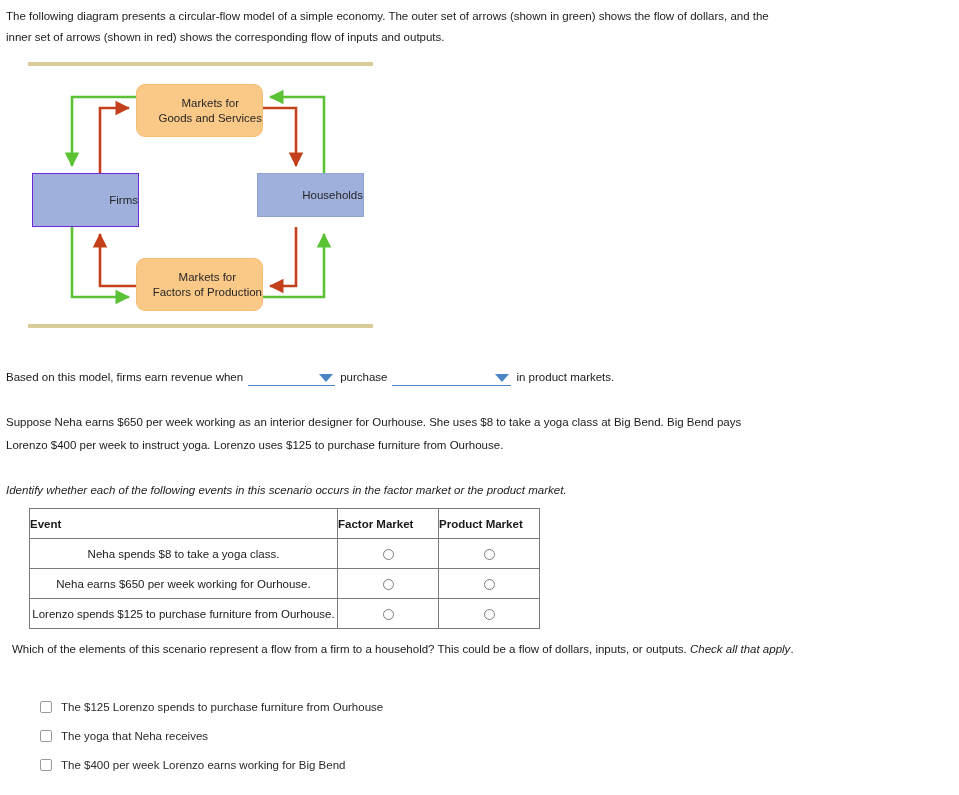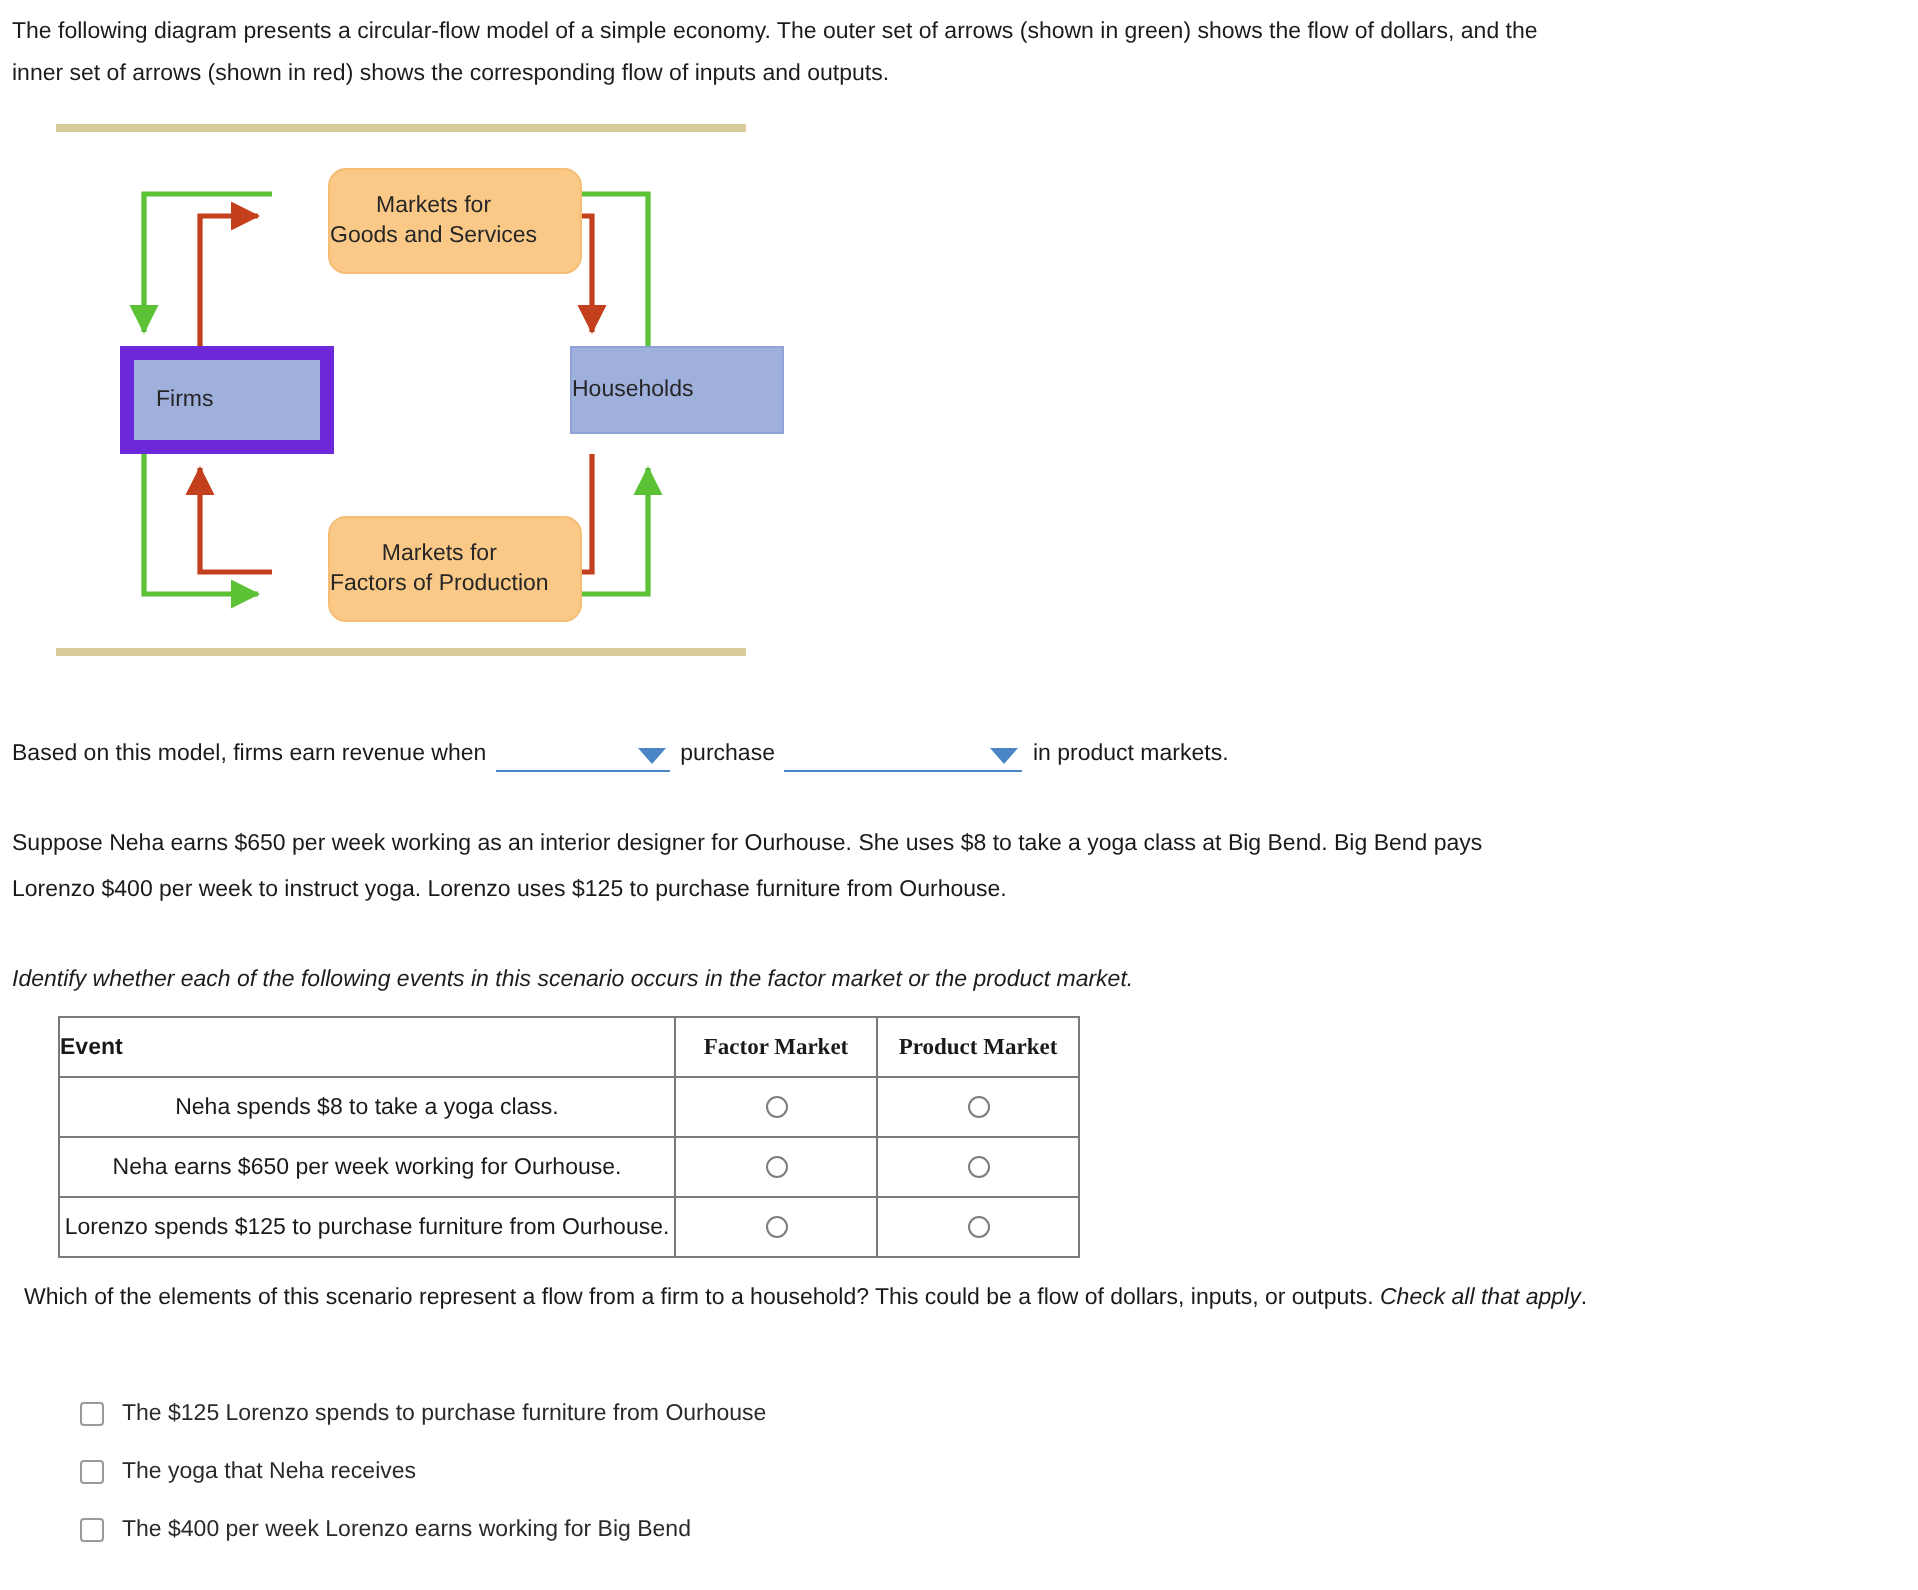--- a/index.html
+++ b/index.html
@@ -48,34 +48,33 @@
   .svg-diagram {
     position: absolute;
     left: 0;
     top: 0;
   }
 
   .node-box {
     position: absolute;
     display: flex;
     align-items: center;
-    justify-content: flex-start;
+    justify-content: flex-end;
     text-align: center;
     font-size: 11.5px;
     color: #262626;
     line-height: 15px;
-    margin-left: 28px;
   }
   .node-firms {
     left: 4px;
     top: 111px;
     width: 107px;
     height: 54px;
     background: #9fb0dd;
-    border: 7px solid #6d28d9;
+    border: 1px solid #6d28d9;
     padding-left: 11px;
   }
   .node-households {
     left: 229px;
     top: 111px;
     width: 107px;
     height: 44px;
     background: #9fb0dd;
     border: 1px solid #8fa3d6;
   }
@@ -161,21 +160,21 @@
     border: 1px solid #7a7a7a;
     padding: 0;
     height: 30px;
     vertical-align: middle;
   }
   .mkt-table th {
     font-weight: bold;
     font-size: 11.5px;
   }
   .th-event { text-align: left; padding-left: 9px; }
-  .th-mkt { text-align: center; width: 101px; font-family: Liberation Serif, serif; }
+  .th-mkt { text-align: left; width: 101px; }
   .td-event { text-align: center; padding-left: 9px; margin-top: 28px; }
   .td-radio { text-align: center; width: 101px; }
   .radio {
     display: inline-block;
     width: 11px;
     height: 11px;
     border: 1px solid #7d7d7d;
     border-radius: 50%;
     background: #fff;
     vertical-align: middle;

